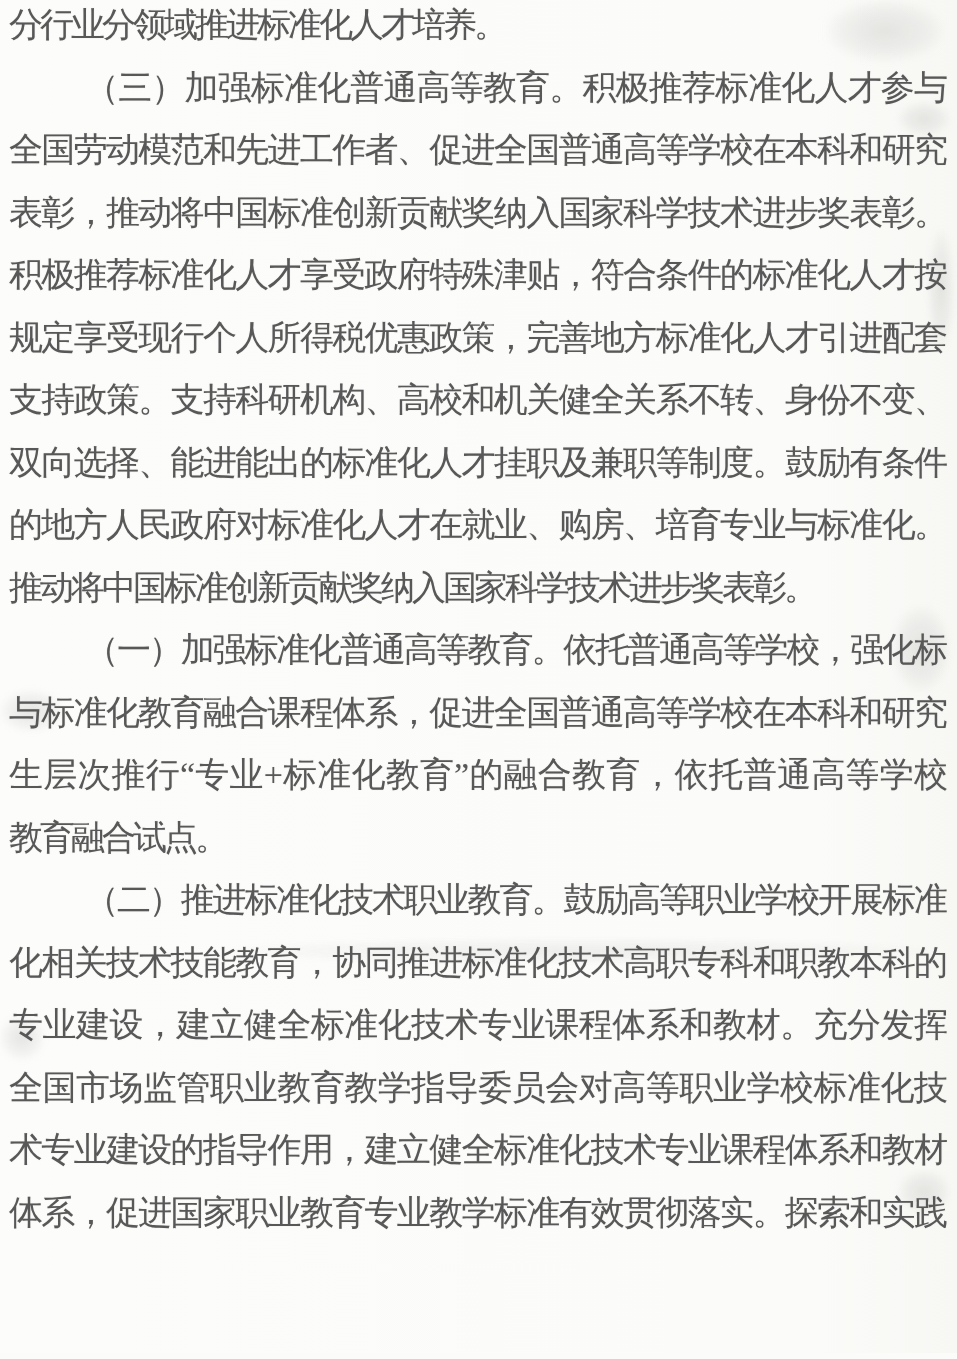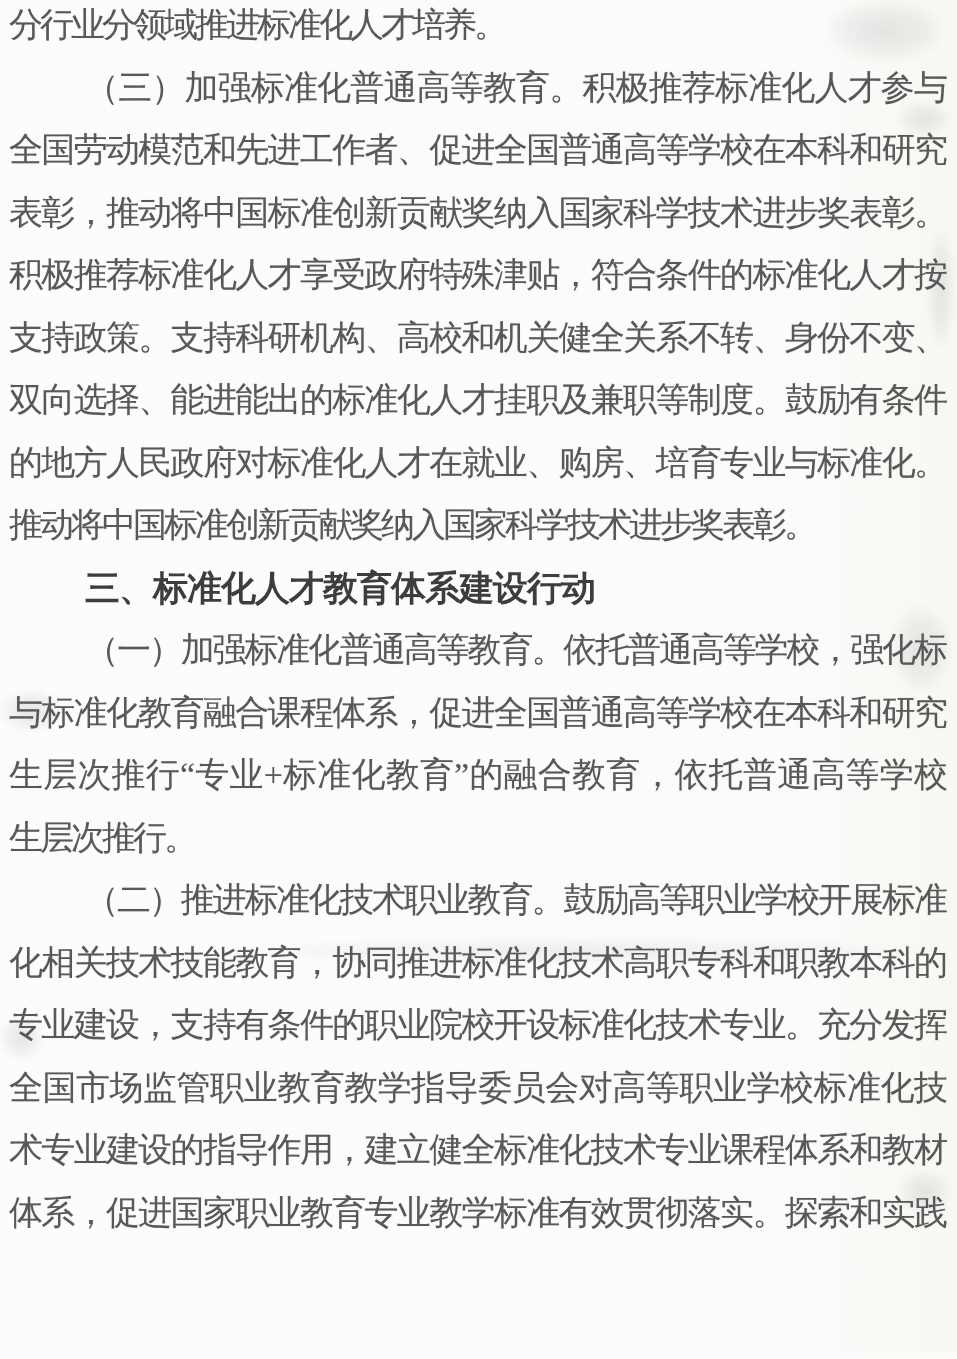--- a/index.html
+++ b/index.html
@@ -65,30 +65,30 @@
   <div class="smudge" style="left:228px; top:944px; width:704px; height:26px; filter:blur(2px); opacity:.6;"></div>
   <div class="smudge" style="left:0px;   top:1022px; width:44px; height:44px;"></div>
   <div class="smudge" style="left:898px; top:1176px; width:52px; height:44px;"></div>
 
   <div class="lines" id="lines">
       <div class="line body">分行业分领域推进标准化人才培养。</div>
       <div class="line body indent fill">（三）加强标准化普通高等教育。积极推荐标准化人才参与</div>
       <div class="line body fill">全国劳动模范和先进工作者、促进全国普通高等学校在本科和研究</div>
       <div class="line body fill">表彰，推动将中国标准创新贡献奖纳入国家科学技术进步奖表彰。</div>
       <div class="line body fill">积极推荐标准化人才享受政府特殊津贴，符合条件的标准化人才按</div>
+      <div class="line body fill">规定享受现行个人所得税优惠政策，完善地方标准化人才引进配套</div>
       <div class="line body fill">支持政策。支持科研机构、高校和机关健全关系不转、身份不变、</div>
       <div class="line body fill">双向选择、能进能出的标准化人才挂职及兼职等制度。鼓励有条件</div>
       <div class="line body fill">的地方人民政府对标准化人才在就业、购房、培育专业与标准化。</div>
       <div class="line body">推动将中国标准创新贡献奖纳入国家科学技术进步奖表彰。</div>
-      <div class="line heading indent">三、标准化人才教育体系建设行动</div>
       <div class="line body indent fill">（一）加强标准化普通高等教育。依托普通高等学校，强化标</div>
       <div class="line body fill">与标准化教育融合课程体系，促进全国普通高等学校在本科和研究</div>
       <div class="line body fill">生层次推行“专业+标准化教育”的融合教育，依托普通高等学校</div>
-      <div class="line body">生层次推行。</div>
+      <div class="line body">教育融合试点。</div>
       <div class="line body indent fill">（二）推进标准化技术职业教育。鼓励高等职业学校开展标准</div>
       <div class="line body fill">化相关技术技能教育，协同推进标准化技术高职专科和职教本科的</div>
-      <div class="line body fill">专业建设，支持有条件的职业院校开设标准化技术专业。充分发挥</div>
+      <div class="line body fill">专业建设，建立健全标准化技术专业课程体系和教材。充分发挥</div>
       <div class="line body fill">全国市场监管职业教育教学指导委员会对高等职业学校标准化技</div>
       <div class="line body fill">术专业建设的指导作用，建立健全标准化技术专业课程体系和教材</div>
       <div class="line body fill">体系，促进国家职业教育专业教学标准有效贯彻落实。探索和实践</div>
     </div>
 
 </div>
 
 </body></html>

